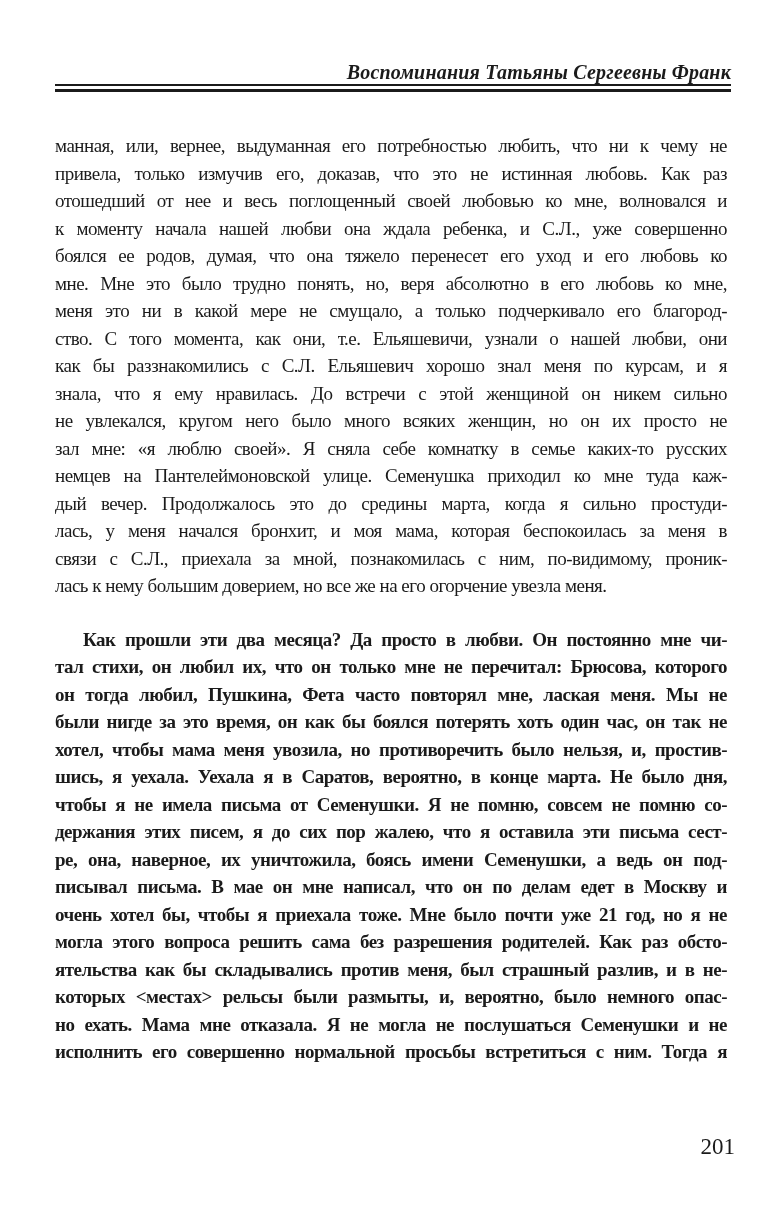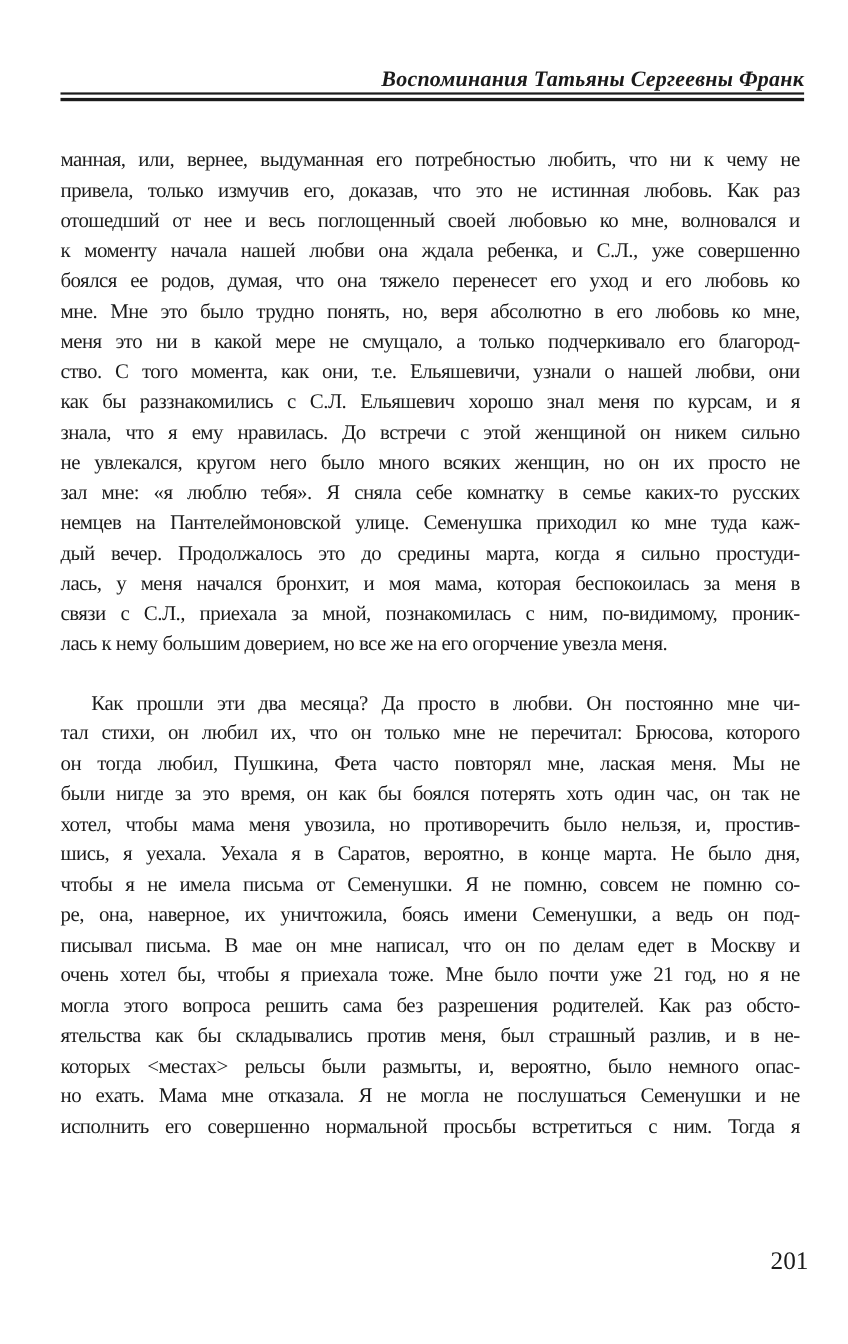--- a/index.html
+++ b/index.html
@@ -39,21 +39,21 @@
     border-bottom: 3px solid var(--ink);
   }
   .text-block {
     position: absolute;
     top: 132px; left: 55px; width: 672px;
     font-size: 19px;
     line-height: 27.5px;
     letter-spacing: -0.5px;
     color: var(--ink);
   }
-  .paragraph + .paragraph { margin-top: 26px; }
+  .paragraph + .paragraph { margin-top: 26px; font-weight: bold; }
   .line {
     text-align: justify;
     text-align-last: justify;
     white-space: normal;
   }
   .line.last { text-align-last: left; }
   .line.indent { text-indent: 28px; }
   .page-number {
     position: absolute;
     top: 1133px; right: 36px;
@@ -78,35 +78,36 @@
         <div class="line">привела, только измучив его, доказав, что это не истинная любовь. Как раз</div>
         <div class="line">отошедший от нее и весь поглощенный своей любовью ко мне, волновался и</div>
         <div class="line">к моменту начала нашей любви она ждала ребенка, и С.Л., уже совершенно</div>
         <div class="line">боялся ее родов, думая, что она тяжело перенесет его уход и его любовь ко</div>
         <div class="line">мне. Мне это было трудно понять, но, веря абсолютно в его любовь ко мне,</div>
         <div class="line">меня это ни в какой мере не смущало, а только подчеркивало его благород-</div>
         <div class="line">ство. С того момента, как они, т.е. Ельяшевичи, узнали о нашей любви, они</div>
         <div class="line">как бы раззнакомились с С.Л. Ельяшевич хорошо знал меня по курсам, и я</div>
         <div class="line">знала, что я ему нравилась. До встречи с этой женщиной он никем сильно</div>
         <div class="line">не увлекался, кругом него было много всяких женщин, но он их просто не</div>
-        <div class="line">зал мне: «я люблю тебя». Я сняла себе комнатку в семье каких-то русских</div>
+        <div class="line">зал мне: «я люблю своей». Я сняла себе комнатку в семье каких-то русских</div>
         <div class="line">немцев на Пантелеймоновской улице. Семенушка приходил ко мне туда каж-</div>
         <div class="line">дый вечер. Продолжалось это до средины марта, когда я сильно простуди-</div>
         <div class="line">лась, у меня начался бронхит, и моя мама, которая беспокоилась за меня в</div>
         <div class="line">связи с С.Л., приехала за мной, познакомилась с ним, по-видимому, проник-</div>
         <div class="line last">лась к нему большим доверием, но все же на его огорчение увезла меня.</div>
       </div>
       <div class="paragraph">
         <div class="line indent">Как прошли эти два месяца? Да просто в любви. Он постоянно мне чи-</div>
         <div class="line">тал стихи, он любил их, что он только мне не перечитал: Брюсова, которого</div>
         <div class="line">он тогда любил, Пушкина, Фета часто повторял мне, лаская меня. Мы не</div>
         <div class="line">были нигде за это время, он как бы боялся потерять хоть один час, он так не</div>
         <div class="line">хотел, чтобы мама меня увозила, но противоречить было нельзя, и, простив-</div>
         <div class="line">шись, я уехала. Уехала я в Саратов, вероятно, в конце марта. Не было дня,</div>
         <div class="line">чтобы я не имела письма от Семенушки. Я не помню, совсем не помню со-</div>
+        <div class="line">держания этих писем, я до сих пор жалею, что я оставила эти письма сест-</div>
         <div class="line">ре, она, наверное, их уничтожила, боясь имени Семенушки, а ведь он под-</div>
         <div class="line">писывал письма. В мае он мне написал, что он по делам едет в Москву и</div>
         <div class="line">очень хотел бы, чтобы я приехала тоже. Мне было почти уже 21 год, но я не</div>
         <div class="line">могла этого вопроса решить сама без разрешения родителей. Как раз обсто-</div>
         <div class="line">ятельства как бы складывались против меня, был страшный разлив, и в не-</div>
         <div class="line">которых &lt;местах&gt; рельсы были размыты, и, вероятно, было немного опас-</div>
         <div class="line">но ехать. Мама мне отказала. Я не могла не послушаться Семенушки и не</div>
         <div class="line">исполнить его совершенно нормальной просьбы встретиться с ним. Тогда я</div>
       </div>
     </div>

